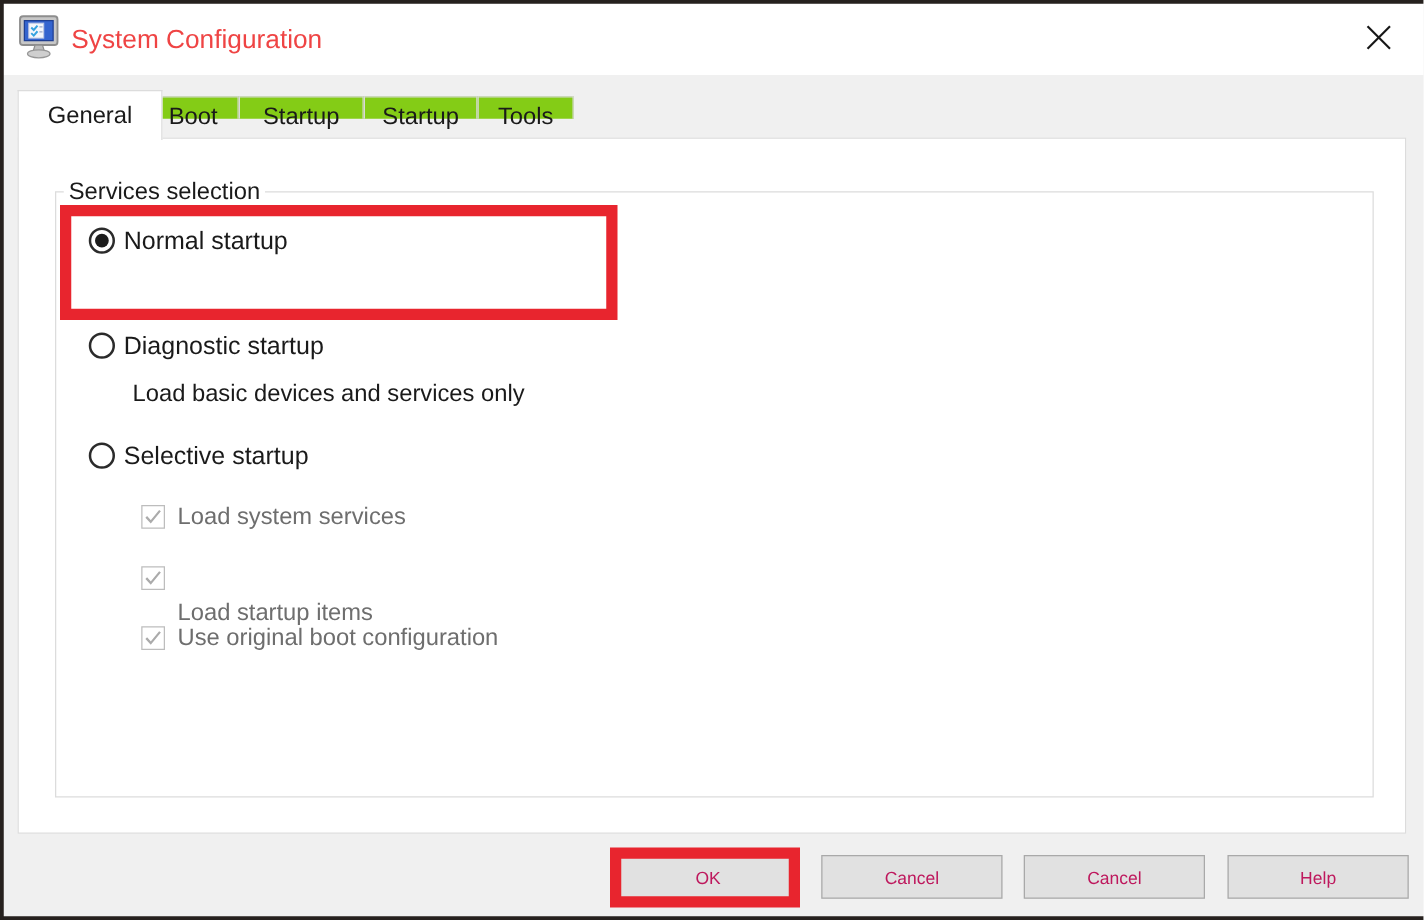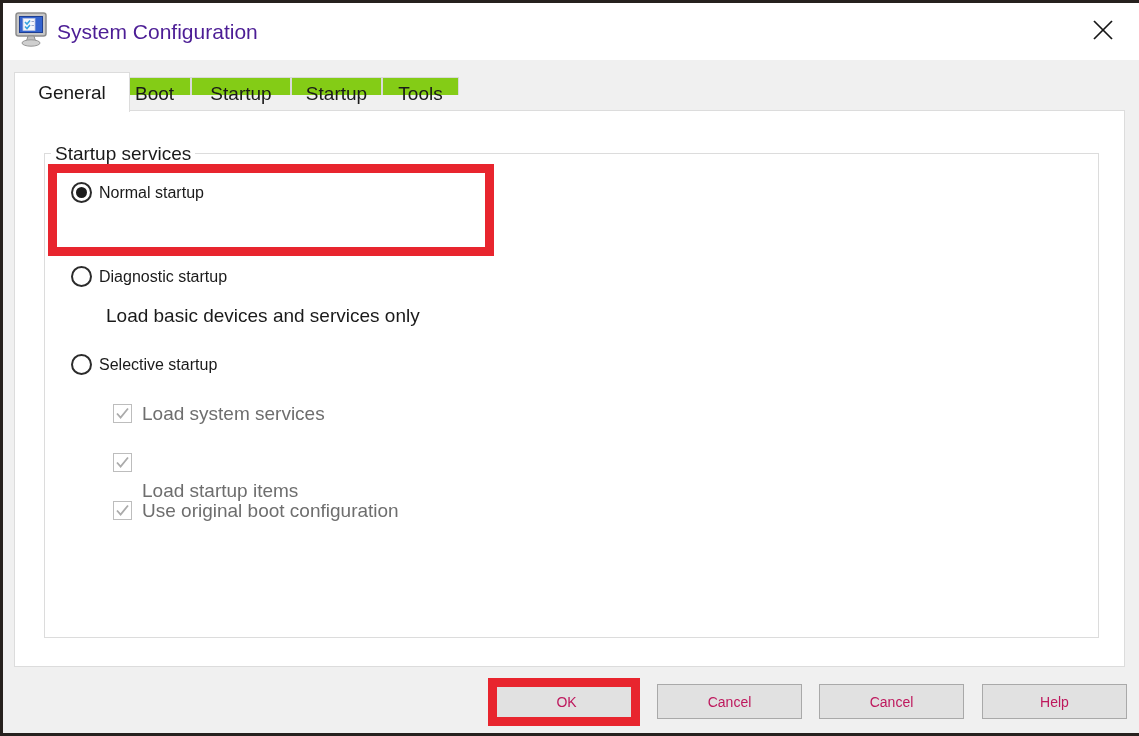--- a/index.html
+++ b/index.html
@@ -16,21 +16,21 @@
   }
 
   
   .titlebar {
     position:absolute; left:3px; top:3px; width:1136px; height:57px;
     background:#ffffff;
   }
   .app-icon { position:absolute; left:11px; top:9px; width:34px; height:36px; }
   .window-title {
     position:absolute; left:54px; top:0; height:57px; line-height:57px;
-    font-size:21px; color:#4c1d95; white-space:nowrap;
+    font-size:21px; color:#ef4444; white-space:nowrap;
   }
   .close-btn {
     position:absolute; right:8px; top:0; width:56px; height:57px;
     background:transparent; border:none; cursor:pointer;
     display:flex; align-items:center; justify-content:center;
   }
 
   
   .tab {
     position:absolute; top:77px; height:18px;
@@ -70,21 +70,21 @@
 
   
   .radio-outer {
     position:absolute; width:21px; height:21px; border-radius:50%;
     background:#ffffff; border:2px solid #2b2b2b;
     display:flex; align-items:center; justify-content:center; cursor:pointer;
   }
   .radio-outer.checked::after {
     content:""; width:11px; height:11px; border-radius:50%; background:#1c1c1c;
   }
-  .opt-label { position:absolute; font-size:16px; line-height:24px; white-space:nowrap; cursor:pointer; }
+  .opt-label { position:absolute; font-size:20px; line-height:24px; white-space:nowrap; cursor:pointer; }
   .opt-desc  { position:absolute; font-size:19px; line-height:24px; white-space:nowrap; }
 
   #radio-normal     { left:56px; top:71px; }
   #label-normal     { left:84px; top:70px; }
   #desc-normal      { left:91px; top:105px; }
   #radio-diagnostic { left:56px; top:155px; }
   #label-diagnostic { left:84px; top:154px; }
   #desc-diagnostic  { left:91px; top:193px; }
   #radio-selective  { left:56px; top:243px; }
   #label-selective  { left:84px; top:242px; }
@@ -146,21 +146,21 @@
   </div>
 
   <div class="tab active" id="tab-general">General</div>
   <div class="tab" id="tab-boot">Boot</div>
   <div class="tab" id="tab-services">Startup</div>
   <div class="tab" id="tab-startup">Startup</div>
   <div class="tab" id="tab-tools">Tools</div>
 
   <div class="tabpage">
     <div class="groupbox"></div>
-    <span class="group-label">Startup services</span>
+    <span class="group-label">Services selection</span>
 
     <div class="annotation-box" id="annotation-normal-startup"></div>
 
     <span class="radio-outer checked" id="radio-normal"></span>
     <span class="opt-label" id="label-normal">Normal startup</span>
 
     <span class="radio-outer" id="radio-diagnostic"></span>
     <span class="opt-label" id="label-diagnostic">Diagnostic startup</span>
     <span class="opt-desc" id="desc-diagnostic">Load basic devices and services only</span>
 

